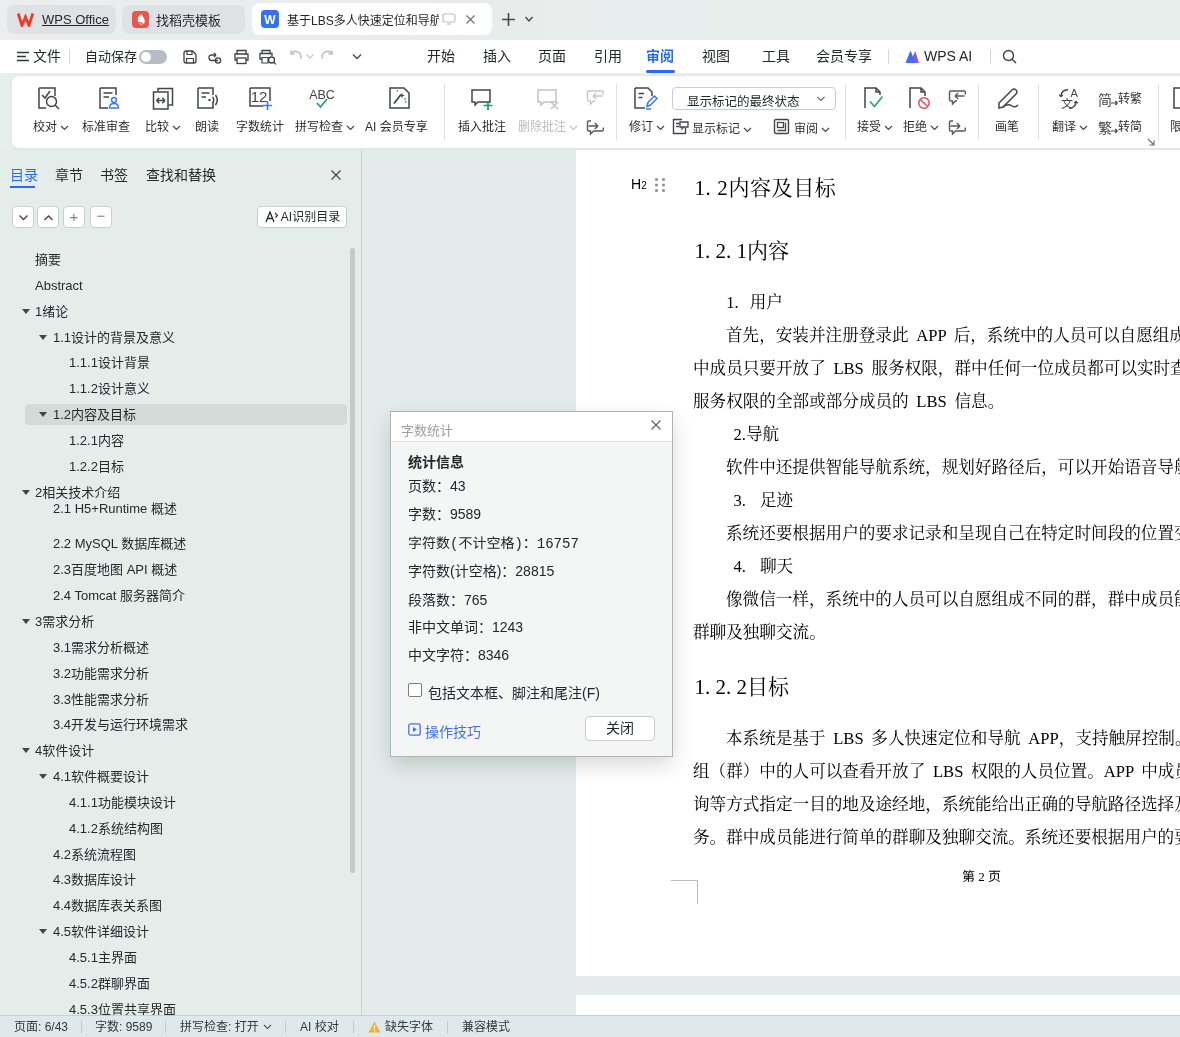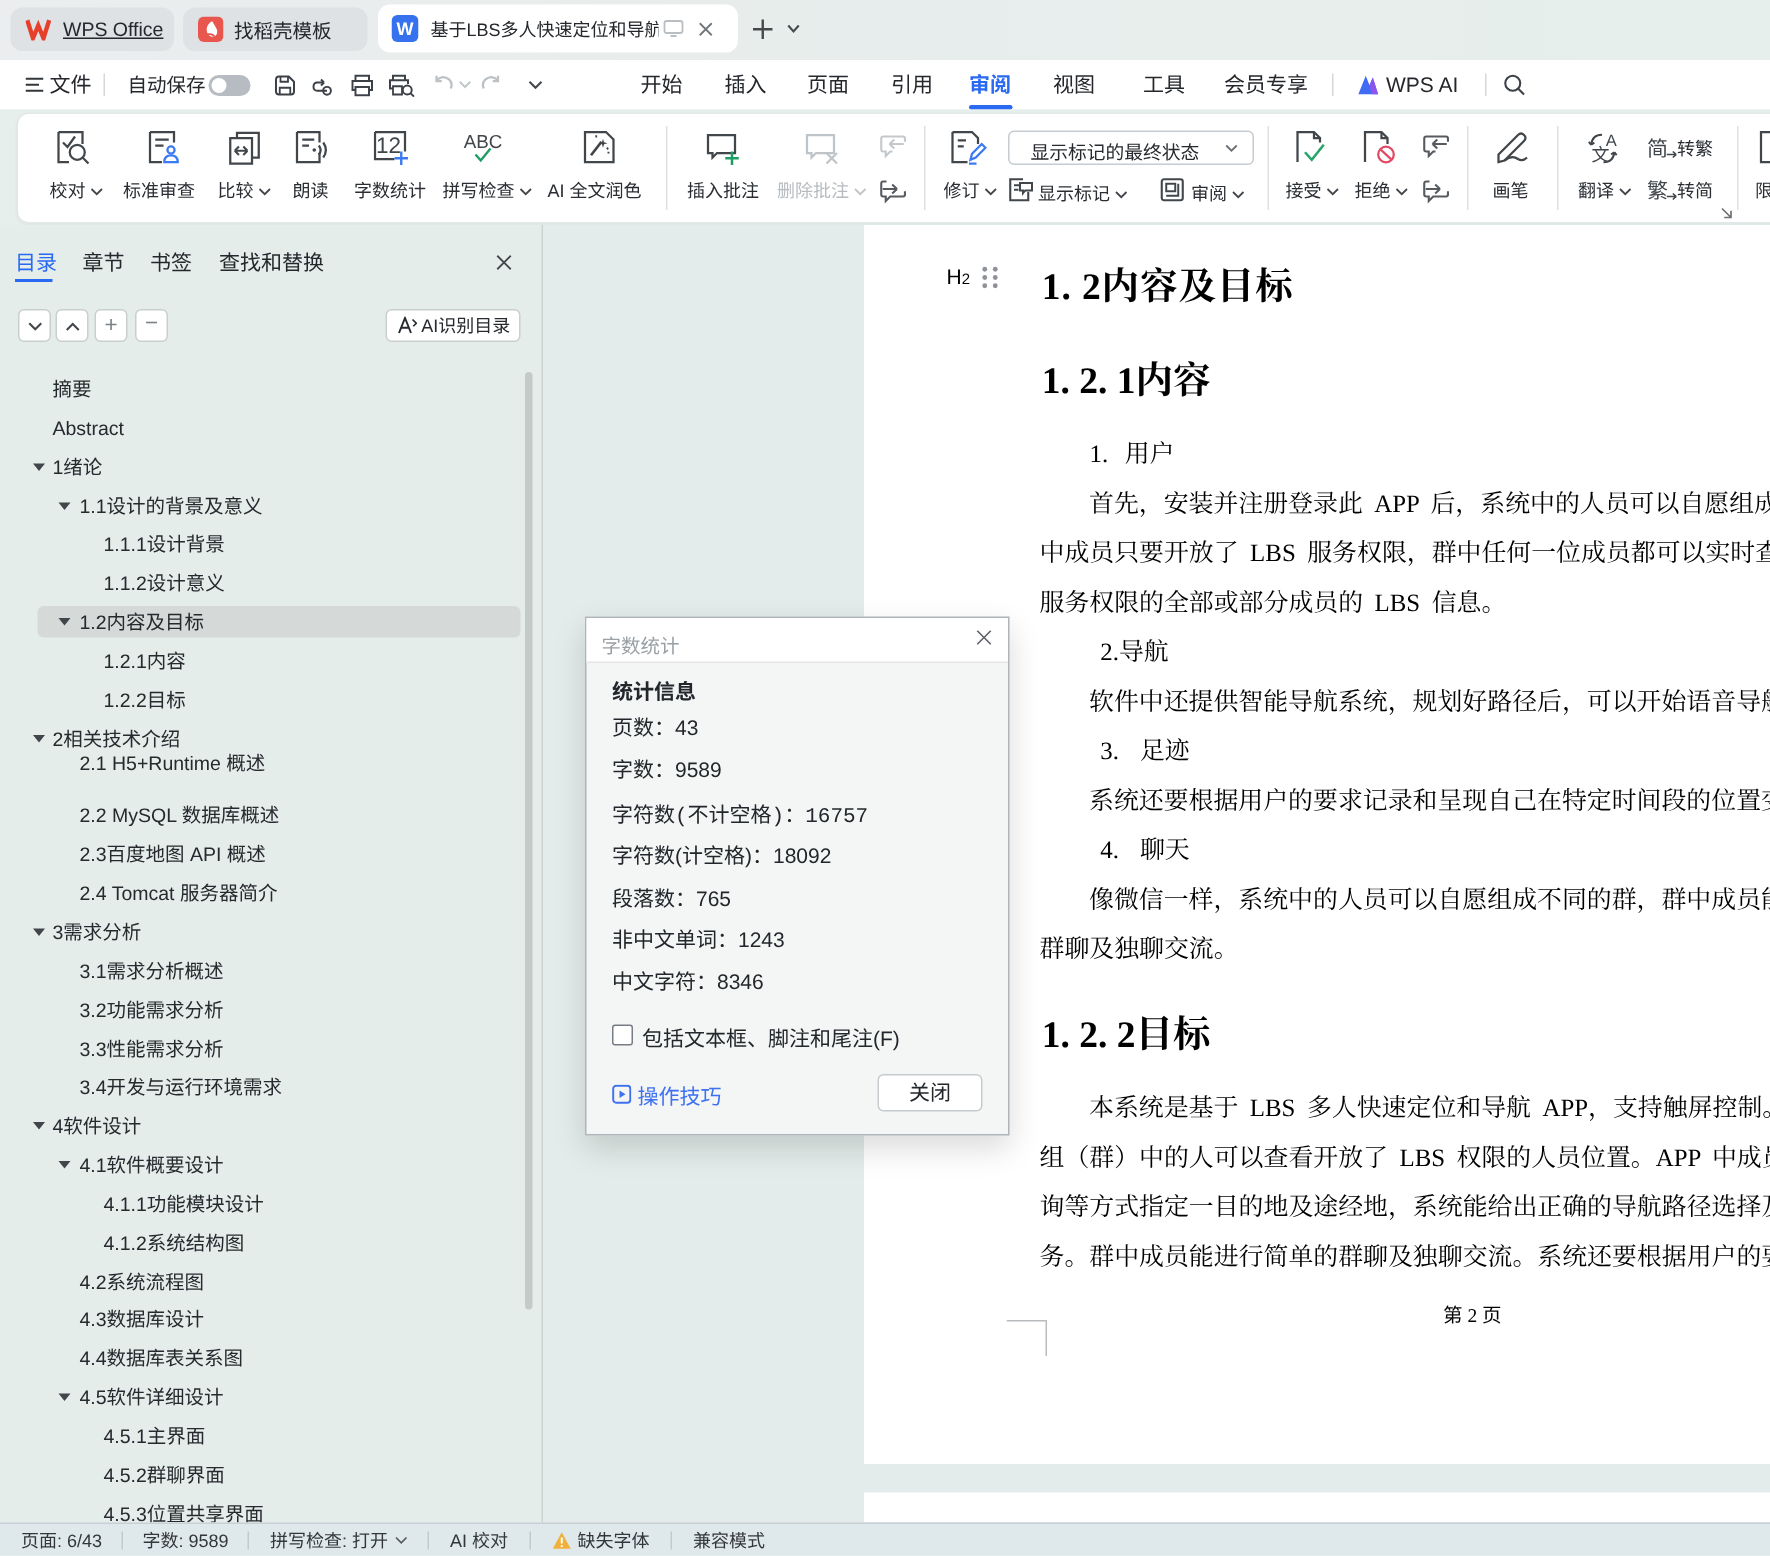--- a/index.html
+++ b/index.html
@@ -46,21 +46,21 @@
   .toc { position:absolute; height:20px; line-height:20px; font-size:13px; color:#26292d; white-space:nowrap; }
   .arr { position:absolute; width:0; height:0; border-left:4px solid transparent; border-right:4px solid transparent;
     border-top:5px solid #41464b; }
   #tocsel { position:absolute; left:25px; top:254px; width:322px; height:21px; background:#d5dad9; border-radius:4px; }
   #sscroll { position:absolute; left:350px; top:98px; width:5px; height:625px; background:#c3cac8; border-radius:3px; }
 
   
   #docarea { position:absolute; left:362px; top:150px; width:818px; height:865px; background:#e3ecea; overflow:hidden; }
   .page { position:absolute; left:214px; width:720px; background:#ffffff; }
   .doctext { position:absolute; white-space:nowrap; font-family:"Liberation Serif","Noto Serif CJK SC",serif; color:#000; }
-  .h2t { font-weight:bold; font-size:25px; }
+  .h2t { font-weight:normal; font-size:21px; }
   .body17 { font-size:16.6px; word-spacing:3.5px; }
 
   
   #dialog { position:absolute; left:390px; top:411px; width:283px; height:346px; background:#f4f6f6;
     border:1px solid #aeb4b8; box-shadow:0 8px 20px rgba(0,0,0,0.15); }
   #dlghead { position:absolute; left:0; top:0; width:100%; height:30px; background:#fff; border-bottom:1px solid #e4e6e8; }
   #dlghead span { position:absolute; left:10px; top:8px; font-size:13px; color:#9aa0a5; }
   #dlgx { position:absolute; right:10px; top:7px; font-size:15px; color:#5f6368; }
   .dstat { position:absolute; left:17px; font-size:14px; color:#23272b; white-space:nowrap; }
   #dlgclose { position:absolute; left:194px; top:304px; width:70px; height:25px; background:#fff;
@@ -231,21 +231,21 @@
   <div class="rlab" style="left:283px;">拼写检查 <svg class="chev" width="9" height="6" viewBox="0 0 9 6">
         <path d="M1 1 L4.5 4.5 L8 1" fill="none" stroke="#41464b" stroke-width="1.2"></path>
       </svg></div>
 
   <svg class="ric" style="left:376px;" width="24" height="24" viewBox="0 0 24 24">
     <path d="M2 21 L2 1 L16 1 L21 6 L21 21 Z" fill="none" stroke="#41464b" stroke-width="1.5"></path>
     <path d="M6 16.5 L13 7.5" stroke="#41464b" stroke-width="1.8"></path>
     <path d="M14 5.5 L14.7 7.8 L17 8.5 L14.7 9.2 L14 11.5 L13.3 9.2 L11 8.5 L13.3 7.8 Z" fill="#41464b"></path>
     <path d="M16.5 11.5 L17.5 12.5 M17 14.8 L18.3 14.8 M9.5 4.6 L9.5 3.2" stroke="#41464b" stroke-width="1.2"></path>
   </svg>
-  <div class="rlab" style="left:353px;">AI 全文润色</div>
+  <div class="rlab" style="left:353px;">AI 会员专享</div>
 
   <div class="rsep" style="left:432px;"></div>
 
   <svg class="ric" style="left:458px;" width="26" height="24" viewBox="0 0 26 24">
     <path d="M2 3 L20 3 L20 15 L8 15 L5 18 L5 15 L2 15 Z" fill="none" stroke="#41464b" stroke-width="1.5"></path>
     <path d="M18 14 L18 23 M13.5 18.5 L22.5 18.5" stroke="#1d9e62" stroke-width="1.7"></path>
   </svg>
   <div class="rlab" style="left:446px;">插入批注</div>
 
   <svg class="ric" style="left:524px;" width="26" height="24" viewBox="0 0 26 24">
@@ -490,21 +490,21 @@
   <div id="dlghead">
       <span>字数统计</span>
     <svg id="dlgx" width="12" height="12" viewBox="0 0 12 12" style="position:absolute;">
         <path d="M1.5 1.5 L10.5 10.5 M10.5 1.5 L1.5 10.5" stroke="#5f6368" stroke-width="1.1"></path>
       </svg>
   </div>
   <div class="dstat" style="top:39px; font-weight:bold;">统计信息</div>
   <div class="dstat" style="top:62.5px;">页数：43</div>
   <div class="dstat" style="top:91px;">字数：9589</div>
   <div class="dstat" style="top:119.5px;font-family:Liberation Mono, monospace;">字符数(不计空格)：16757</div>
-  <div class="dstat" style="top:148px;">字符数(计空格)：18092</div>
+  <div class="dstat" style="top:148px;">字符数(计空格)：28815</div>
   <div class="dstat" style="top:176.5px;">段落数：765</div>
   <div class="dstat" style="top:203.5px;">非中文单词：1243</div>
   <div class="dstat" style="top:232px;">中文字符：8346</div>
   <div class="abs" style="left:17px; top:271px; width:14px; height:14px; border:1.5px solid #767d85; border-radius:2px; background:#fff;"></div>
   <div class="dstat" style="left:37px; top:270px;">包括文本框、脚注和尾注(F)</div>
   <svg class="abs" style="left:17px; top:311px;" width="13" height="13" viewBox="0 0 13 13">
     <rect x="0.8" y="0.8" width="11.4" height="11.4" rx="2" fill="none" stroke="#3e70f0" stroke-width="1.3"></rect>
     <path d="M5 4 L9 6.5 L5 9 Z" fill="#3e70f0"></path>
   </svg>
   <div class="dstat" style="left:34px; top:309px; color:#3e70f0;">操作技巧</div>

